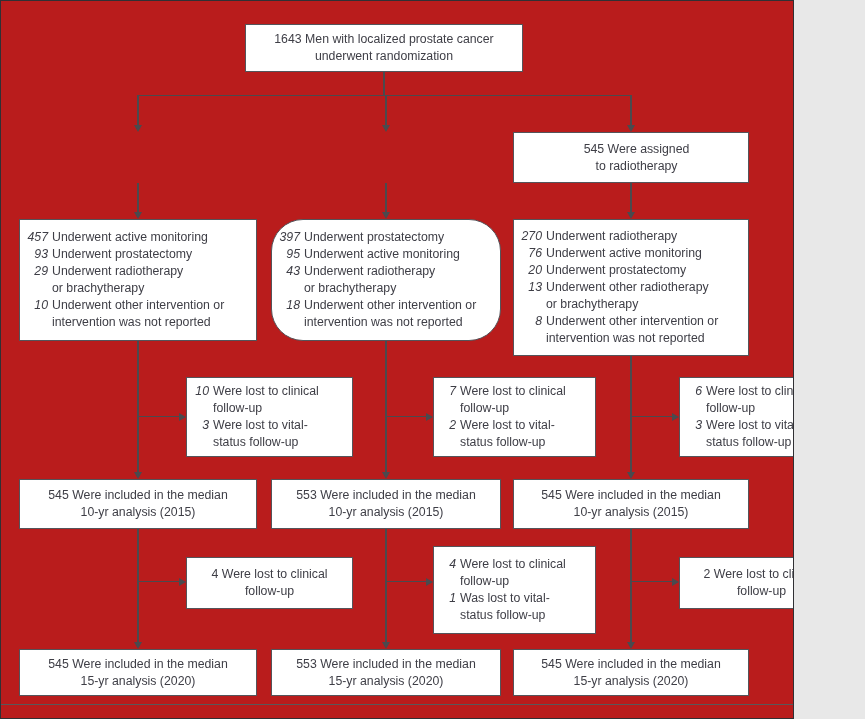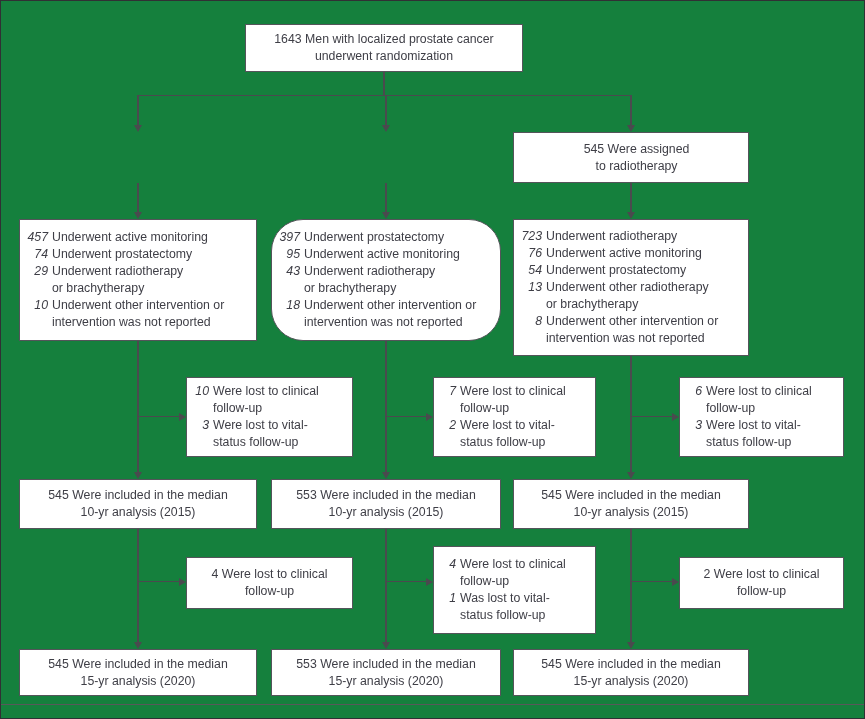--- a/index.html
+++ b/index.html
@@ -1,19 +1,19 @@
 <!DOCTYPE html>
 <html><head>
 <meta charset="utf-8">
 <style>
   html,body{margin:0;padding:0;background:#e8e8e8;}
   .canvas{
     position:relative;
-    width:865px;height:719px;
-    background:#15803d;
+    width:794px;height:719px;
+    background:#b91c1c;
     border:1px solid #303034;
     box-sizing:border-box;
     font-family:"Liberation Sans", sans-serif;
     color:#3e3e46;
     font-size:12.3px;
     line-height:17px;
     overflow:hidden;
   }
   .box{
     position:absolute;
@@ -80,21 +80,21 @@
   <div class="ad" style="left:133px;top:211px;"></div>
   <div class="ad" style="left:381px;top:211px;"></div>
   <div class="ad" style="left:626px;top:211px;"></div>
 
   <div class="box ibox" style="left:18px;top:218px;width:238px;height:122px;">
     <div class="irow">
       <span class="num">457</span>
       <span class="txt">Underwent active monitoring</span>
     </div>
     <div class="irow">
-      <span class="num">74</span>
+      <span class="num">93</span>
       <span class="txt">Underwent prostatectomy</span>
     </div>
     <div class="irow">
       <span class="num">29</span>
       <span class="txt">Underwent radiotherapy
 or brachytherapy</span>
     </div>
     <div class="irow">
       <span class="num">10</span>
       <span class="txt">Underwent other intervention or
@@ -118,29 +118,29 @@
     </div>
     <div class="irow">
       <span class="num">18</span>
       <span class="txt">Underwent other intervention or
 intervention was not reported</span>
     </div>
   </div>
 
   <div class="box ibox" style="left:512px;top:218px;width:236px;height:137px;">
     <div class="irow">
-      <span class="num">723</span>
+      <span class="num">270</span>
       <span class="txt">Underwent radiotherapy</span>
     </div>
     <div class="irow">
       <span class="num">76</span>
       <span class="txt">Underwent active monitoring</span>
     </div>
     <div class="irow">
-      <span class="num">54</span>
+      <span class="num">20</span>
       <span class="txt">Underwent prostatectomy</span>
     </div>
     <div class="irow">
       <span class="num">13</span>
       <span class="txt">Underwent other radiotherapy
 or brachytherapy</span>
     </div>
     <div class="irow">
       <span class="num">8</span>
       <span class="txt">Underwent other intervention or

